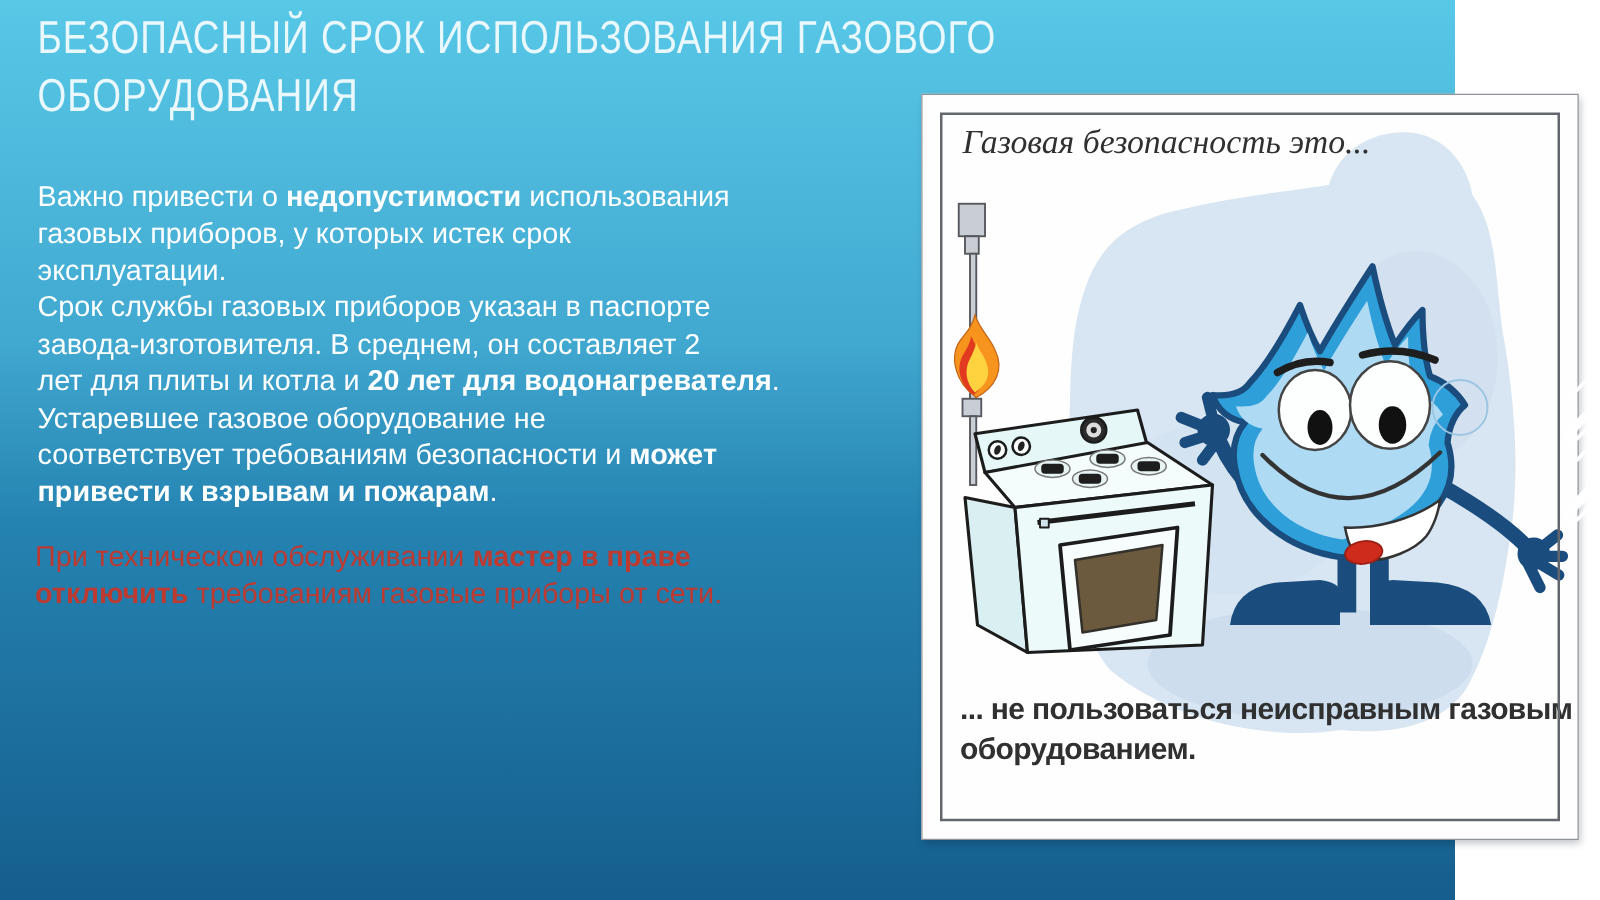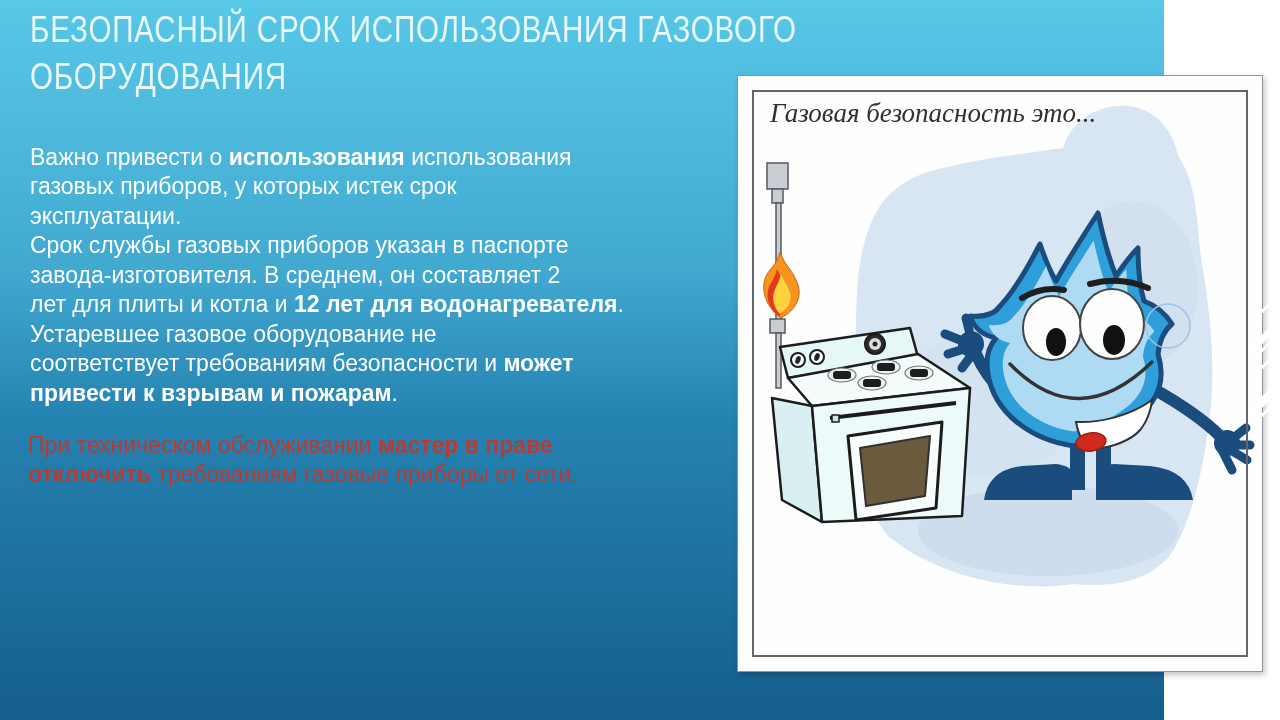--- a/index.html
+++ b/index.html
@@ -38,26 +38,26 @@
 <body>
 
 <div class="slide">
 
   <h1 class="title">
     <span class="tline">БЕЗОПАСНЫЙ СРОК ИСПОЛЬЗОВАНИЯ ГАЗОВОГО</span>
     <span class="tline">ОБОРУДОВАНИЯ</span>
   </h1>
 
   <div class="body">
-    <p><span>Важно привести о </span><span class="b">использования</span><span> использования
+    <p><span>Важно привести о </span><span class="b">недопустимости</span><span> использования
 газовых приборов, у которых истек срок
 эксплуатации.</span></p>
     <p><span>Срок службы газовых приборов указан в паспорте
 завода-изготовителя. В среднем, он составляет 2
-лет для плиты и котла и </span><span class="b">12 лет для водонагревателя</span><span>.
+лет для плиты и котла и </span><span class="b">20 лет для водонагревателя</span><span>.
 Устаревшее газовое оборудование не
 соответствует требованиям безопасности и </span><span class="b">может
 привести к взрывам и пожарам</span><span>.</span></p>
   </div>
 
   <div class="warning"><span>При техническом обслуживании </span><span class="b">мастер в праве
 отключить</span><span> требованиям газовые приборы от сети.</span></div>
 
   <figure class="poster">
     <div class="frame"></div>
@@ -151,20 +151,22 @@
           <ellipse cx="318" cy="266" rx="10" ry="14" fill="#111"></ellipse>
           <ellipse cx="376" cy="264" rx="11" ry="15" fill="#111"></ellipse>
           <path d="M272,288 Q340,358 414,286" stroke="#333" stroke-width="3.5" fill="none" stroke-linecap="round"></path>
           <path d="M338,346 C341,362 346,371 356,372 C372,373 394,364 403,353 C409,345 413,333 414,324
                    C392,340 362,347 338,346 Z" fill="#FFFFFF" stroke="#333" stroke-width="2"></path>
           <ellipse cx="353" cy="366" rx="15" ry="9" fill="#CE2B1C" stroke="#9E1F14" stroke-width="1.5" transform="rotate(-8 353 366)"></ellipse>
         </g>
       </g>
     </svg>
 
+    <div class="poster-caption">... не пользоваться неисправным газовым
+оборудованием.</div>
   </figure>
 
   <div class="stripes">
     <span class="bar"></span>
     <span class="bar"></span>
     <span class="bar"></span>
     <span class="bar"></span>
     <span class="bar"></span>
     <span class="bar"></span>
   </div>

